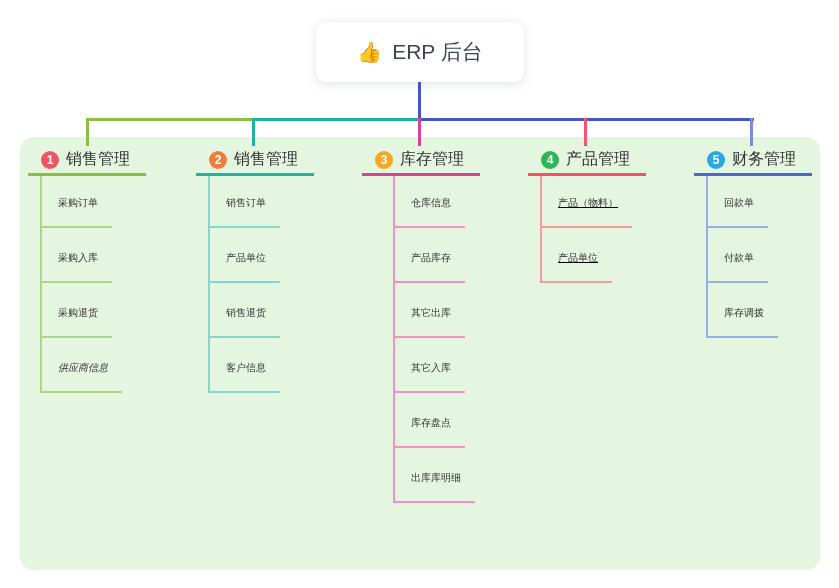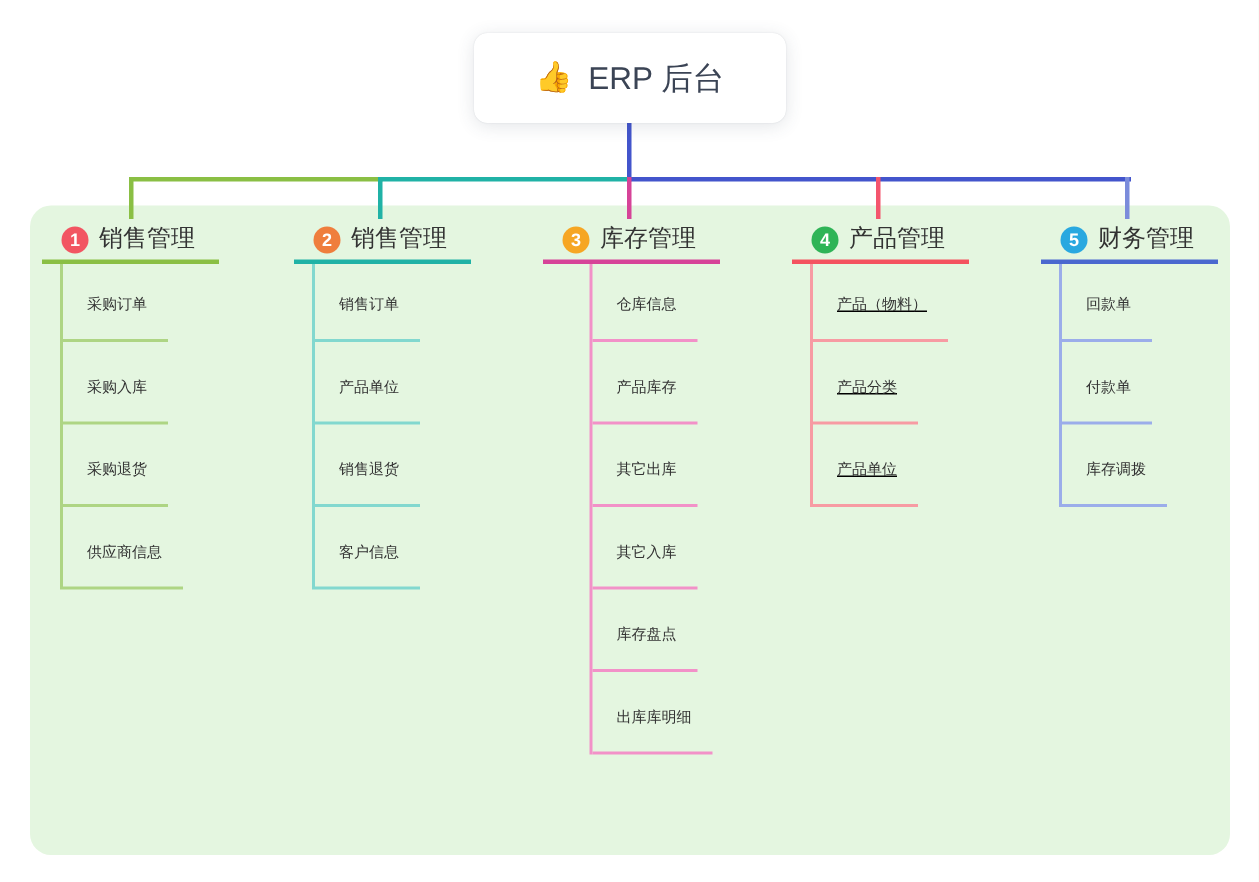--- a/index.html
+++ b/index.html
@@ -74,21 +74,21 @@
       <div class="child">
         <span class="child-inner" style="border-bottom-color: rgb(174, 213, 132);">采购订单</span>
       </div>
       <div class="child">
         <span class="child-inner" style="border-bottom-color: rgb(174, 213, 132);">采购入库</span>
       </div>
       <div class="child">
         <span class="child-inner" style="border-bottom-color: rgb(174, 213, 132);">采购退货</span>
       </div>
       <div class="child">
-        <span class="child-inner" style="border-bottom-color: rgb(174, 213, 132);">供应商信息</span>
+        <span class="child-inner" style="border-bottom-color: rgb(174, 213, 132); font-style: italic;">供应商信息</span>
       </div>
     </div>
   </div>
 
   <div class="branch branch-1">
     <div class="branch-header" style="border-bottom-color: rgb(32, 178, 166);">
       <span class="badge" style="background-color: rgb(239, 126, 61);">2</span>
       <span>销售管理</span>
     </div>
     <div class="children" style="border-left-color: rgb(130, 216, 207);">
@@ -137,23 +137,20 @@
   <div class="branch branch-3">
     <div class="branch-header" style="border-bottom-color: rgb(244, 82, 95);">
       <span class="badge" style="background-color: rgb(47, 180, 87);">4</span>
       <span>产品管理</span>
     </div>
     <div class="children" style="border-left-color: rgb(247, 155, 163); text-decoration: underline;">
       <div class="child">
         <span class="child-inner" style="border-bottom-color: rgb(247, 155, 163);">产品（物料）</span>
       </div>
       <div class="child">
-        <span class="child-inner" style="border-bottom-color: rgb(247, 155, 163);">产品分类</span>
-      </div>
-      <div class="child">
         <span class="child-inner" style="border-bottom-color: rgb(247, 155, 163);">产品单位</span>
       </div>
     </div>
   </div>
 
   <div class="branch branch-4">
     <div class="branch-header" style="border-bottom-color: rgb(74, 104, 207);">
       <span class="badge" style="background-color: rgb(41, 168, 224);">5</span>
       <span>财务管理</span>
     </div>

